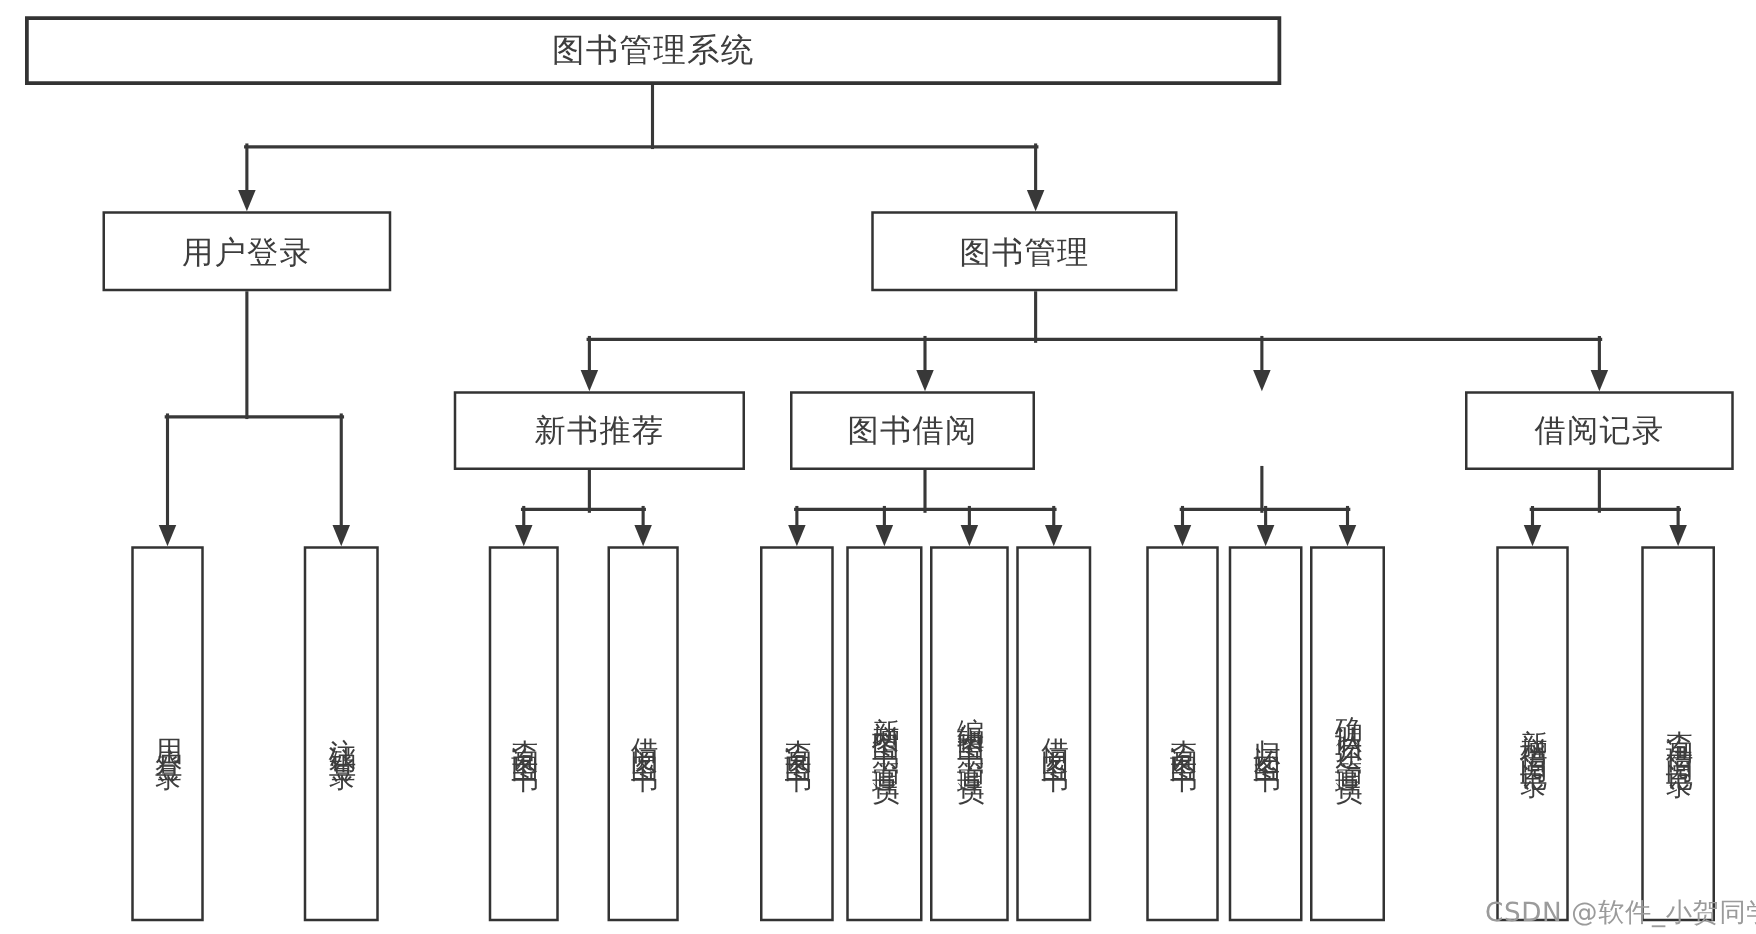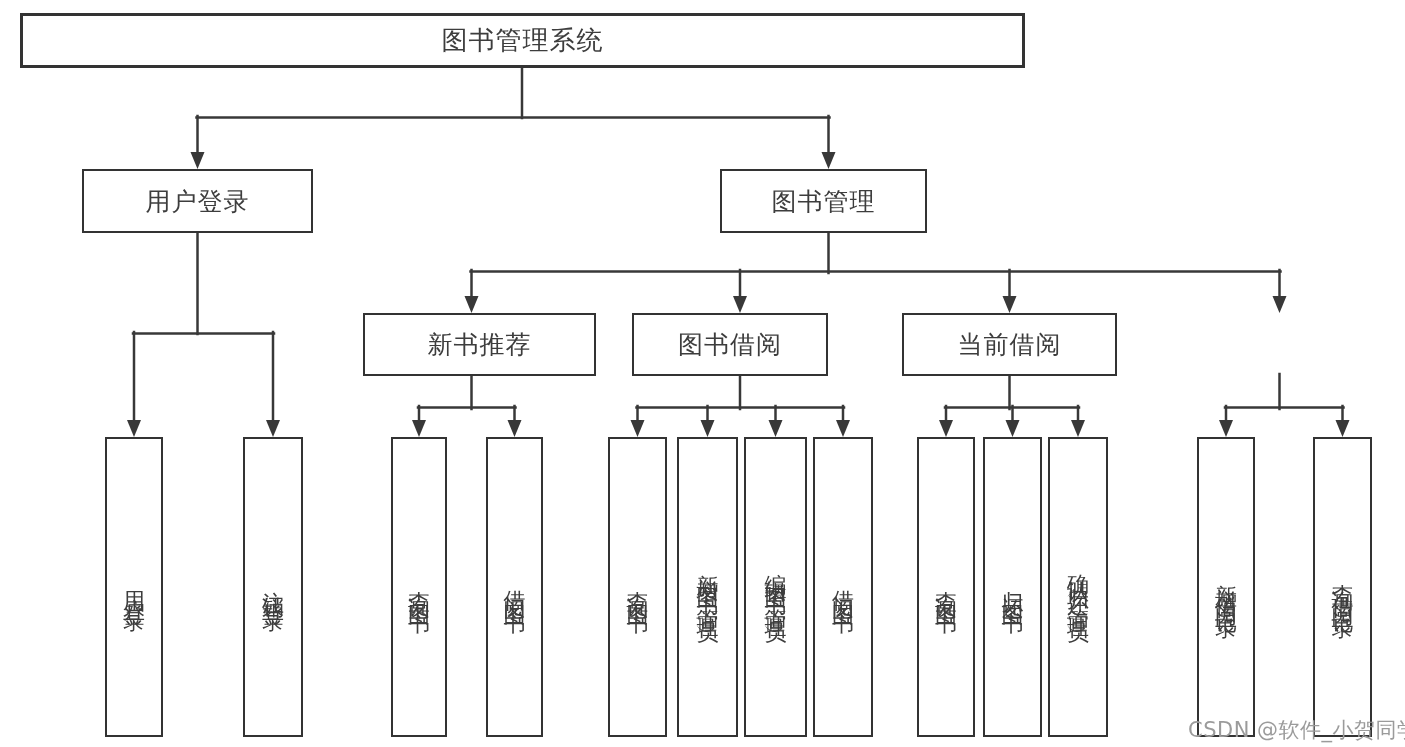--- a/index.html
+++ b/index.html
@@ -105,25 +105,25 @@
     <line x1="1225" y1="407.5" x2="1343.5" y2="407.5"></line>
     <line x1="1226" y1="406" x2="1226" y2="422"></line>
     <line x1="1342.5" y1="406" x2="1342.5" y2="422"></line>
     <polygon points="1219,420 1233,420 1226,437"></polygon>
     <polygon points="1335.5,420 1349.5,420 1342.5,437"></polygon>
   </svg>
 
   <div class="box lvl1" style="left:20px;top:13px;width:1005px;height:55px">图书管理系统</div>
 
   <div class="box lvl2" style="left:82px;top:169px;width:231px;height:64px">用户登录</div>
-  <div class="box lvl2" style="left:720px;top:169px;width:207px;height:64px">图书管理</div>
+  <div class="box lvl2" style="left:697px;top:169px;width:245px;height:64px">图书管理</div>
 
   <div class="box lvl3" style="left:363px;top:313px;width:233px;height:63px">新书推荐</div>
   <div class="box lvl3" style="left:632px;top:313px;width:196px;height:63px">图书借阅</div>
-  <div class="box lvl3" style="left:902px;top:313px;width:215px;height:63px">当前借阅</div>
+  <div class="box lvl3" style="left:1172px;top:313px;width:215px;height:63px">借阅记录</div>
 
   <div class="box vbox" style="left:105px;width:58px">用户登录</div>
   <div class="box vbox" style="left:243px;width:60px">注销登录</div>
 
   <div class="box vbox" style="left:391px;width:56px">查询图书</div>
   <div class="box vbox" style="left:486px;width:57px">借阅图书</div>
 
   <div class="box vbox" style="left:608px;width:59px">查询图书</div>
   <div class="box vbox" style="left:677px;width:61px">新增图书（管理员）</div>
   <div class="box vbox" style="left:744px;width:63px">编辑图书（管理员）</div>

